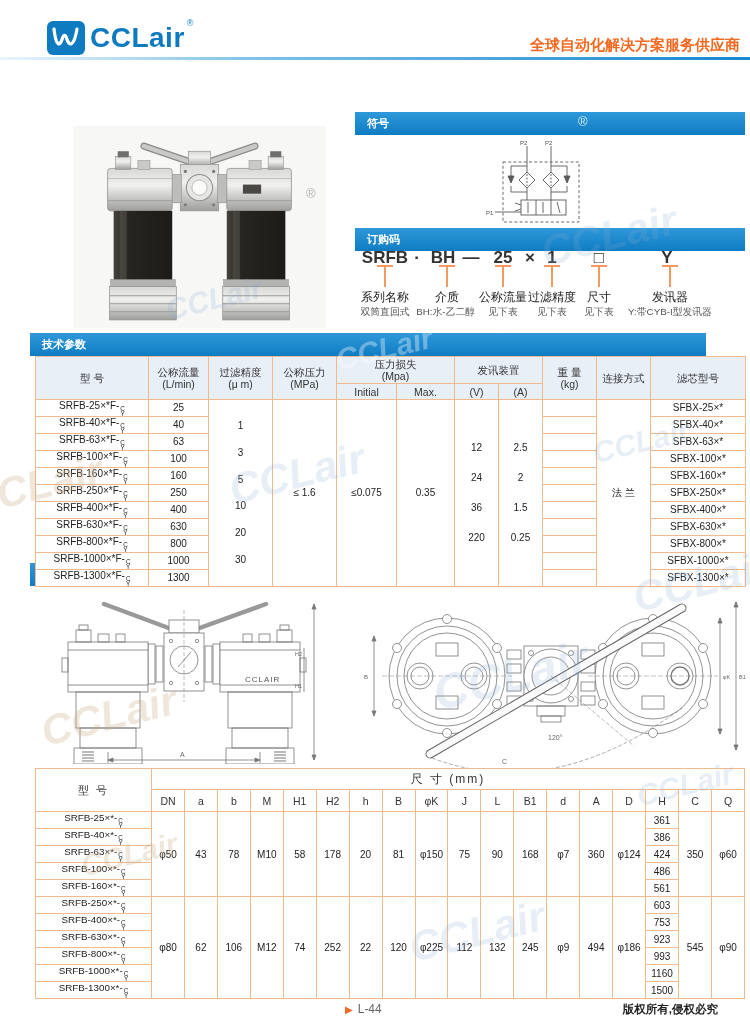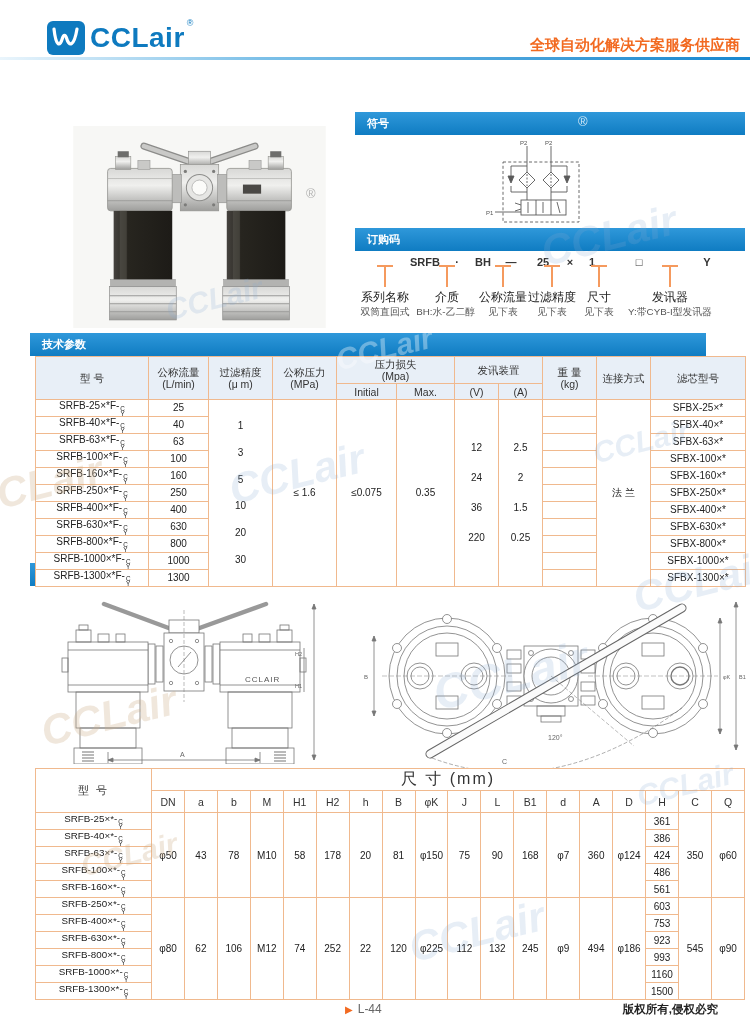--- a/index.html
+++ b/index.html
@@ -21,21 +21,21 @@
   .bar-symbol{left:355px;top:112px;width:390px;}
   .bar-order{left:355px;top:228px;width:390px;}
   .bar-tech{left:30px;top:333px;width:676px;}
   .bar-outline{left:30px;top:563px;width:715px;}
   
   .photo{position:absolute;left:72px;top:126px;width:255px;height:202px;}
   
   .symbol-svg{position:absolute;left:435px;top:138px;width:230px;height:88px;}
   
   .order-area{position:absolute;left:355px;top:248px;width:390px;height:86px;font-size:12px;}
-  .tok{position:absolute;top:8px;transform:translateX(-50%);font-size:11px;font-weight:600;color:#333;white-space:nowrap;margin-left:40px;}
+  .tok{position:absolute;top:0;transform:translateX(-50%);font-size:17px;font-weight:600;color:#333;white-space:nowrap;}
   .cap{position:absolute;top:17px;width:16px;height:20px;transform:translateX(-50%);
       border-top:2px solid #f59a5e;
       background:linear-gradient(#f59a5e,#f59a5e) center top/2px 100% no-repeat;}
   .flab{position:absolute;top:41px;transform:translateX(-50%);font-size:12px;color:#222;white-space:nowrap;}
   .fdesc{position:absolute;top:58px;transform:translateX(-50%);display:flex;flex-direction:column;
       font-size:9.8px;line-height:11.3px;color:#555;white-space:nowrap;text-align:left;gap:44px;}
   
   table{border-collapse:collapse;table-layout:fixed;}
   th,td{border:1px solid #f0b98e;text-align:center;vertical-align:middle;padding:0;overflow:visible;}
   
@@ -44,21 +44,21 @@
   .tech thead tr.sub th{height:15px;}
   .tech tbody td{height:13px;background:#fff;font-size:10px;color:#222;line-height:12px;}
   .model{white-space:nowrap;font-size:9.8px;}
   .cy{display:inline-flex;flex-direction:column;vertical-align:-2px;margin-left:1px;}
   .cy i{font-style:normal;font-size:6.3px;line-height:5px;}
   .vlist{display:flex;flex-direction:column;justify-content:space-around;height:160px;box-sizing:border-box;}
   .vlist.pad{padding:20px 0;}
   
   .dim{position:absolute;left:35px;top:768px;width:710px;font-size:10px;}
   .dim thead th{background:#fff;font-weight:normal;color:#333;font-size:10.5px;}
-  .dim thead tr.top th{height:20px;font-size:16px;letter-spacing:2px;}
+  .dim thead tr.top th{height:20px;font-size:12px;letter-spacing:2px;}
   .dim thead tr.sub th{height:21px;letter-spacing:0;}
   .dim tbody td{height:14px;background:#fff;white-space:nowrap;}
   
   .draw-front{position:absolute;left:42px;top:592px;width:290px;height:172px;}
   .draw-top{position:absolute;left:352px;top:588px;width:396px;height:186px;}
   
   .note{position:absolute;left:36px;top:980px;font-size:10.5px;color:#8c8c8c;}
   .footer-page{position:absolute;left:345px;top:1002px;font-size:12px;color:#666;display:flex;align-items:center;gap:5px;}
   .footer-page .arrow{color:#f26a21;font-size:10px;}
   .footer-copy{position:absolute;right:32px;top:1002px;font-size:11.5px;font-weight:bold;color:#222;}

